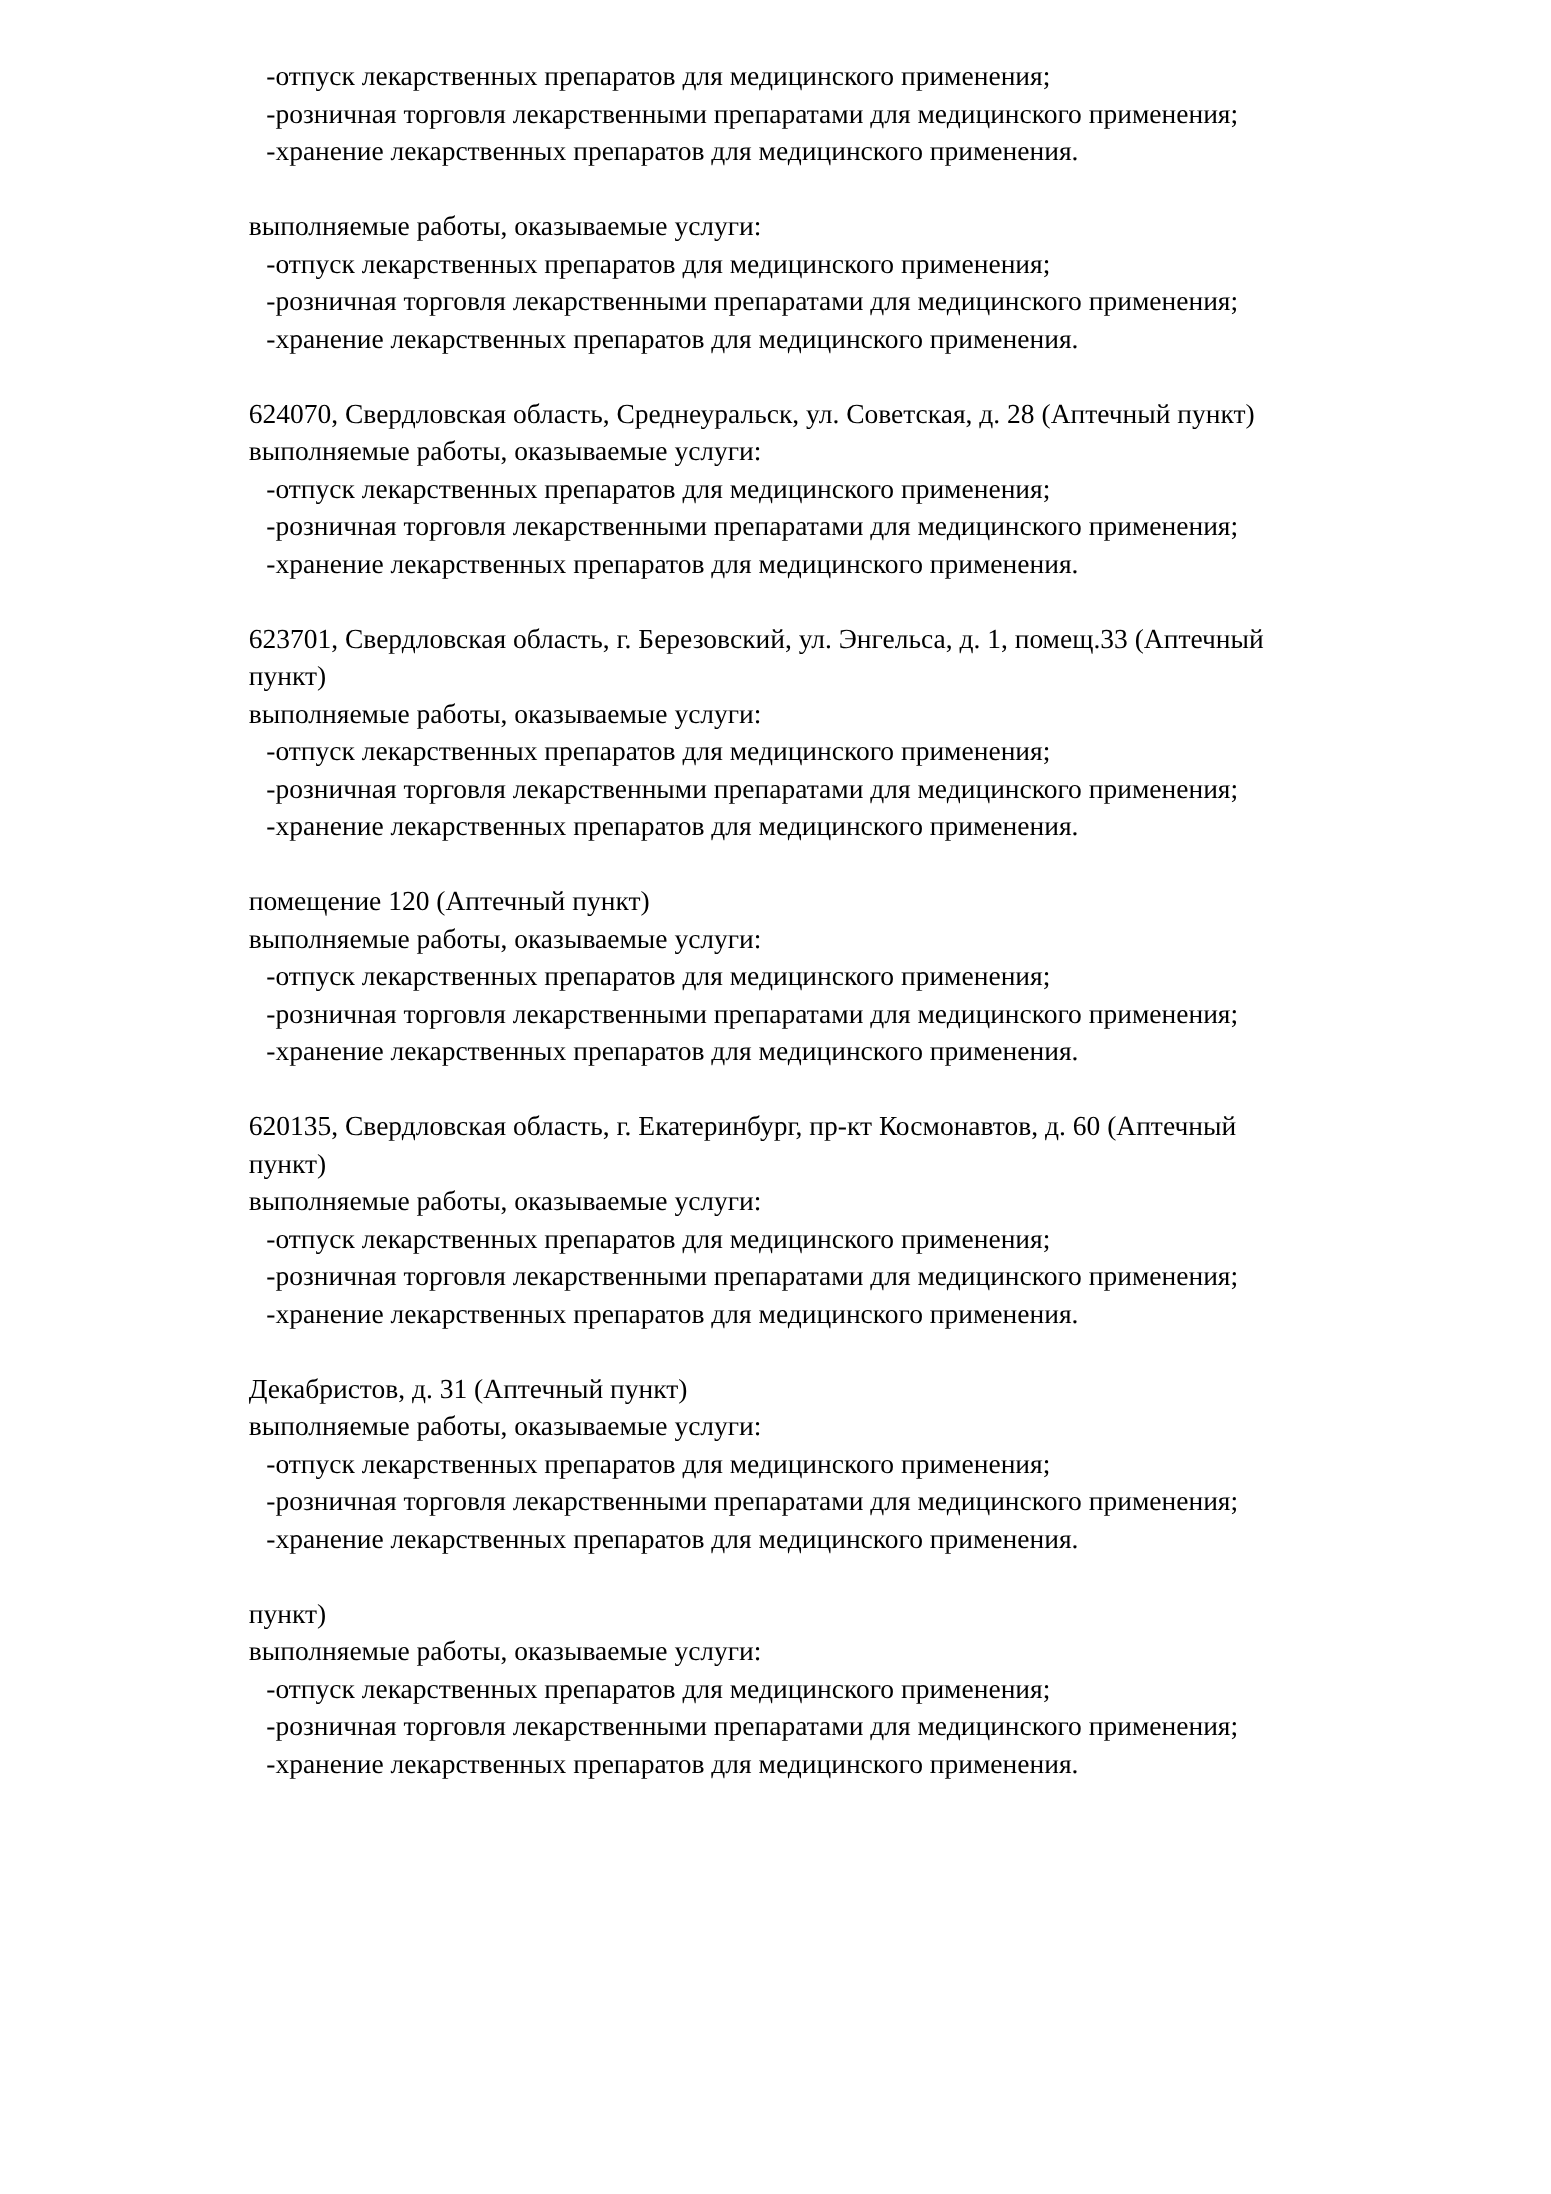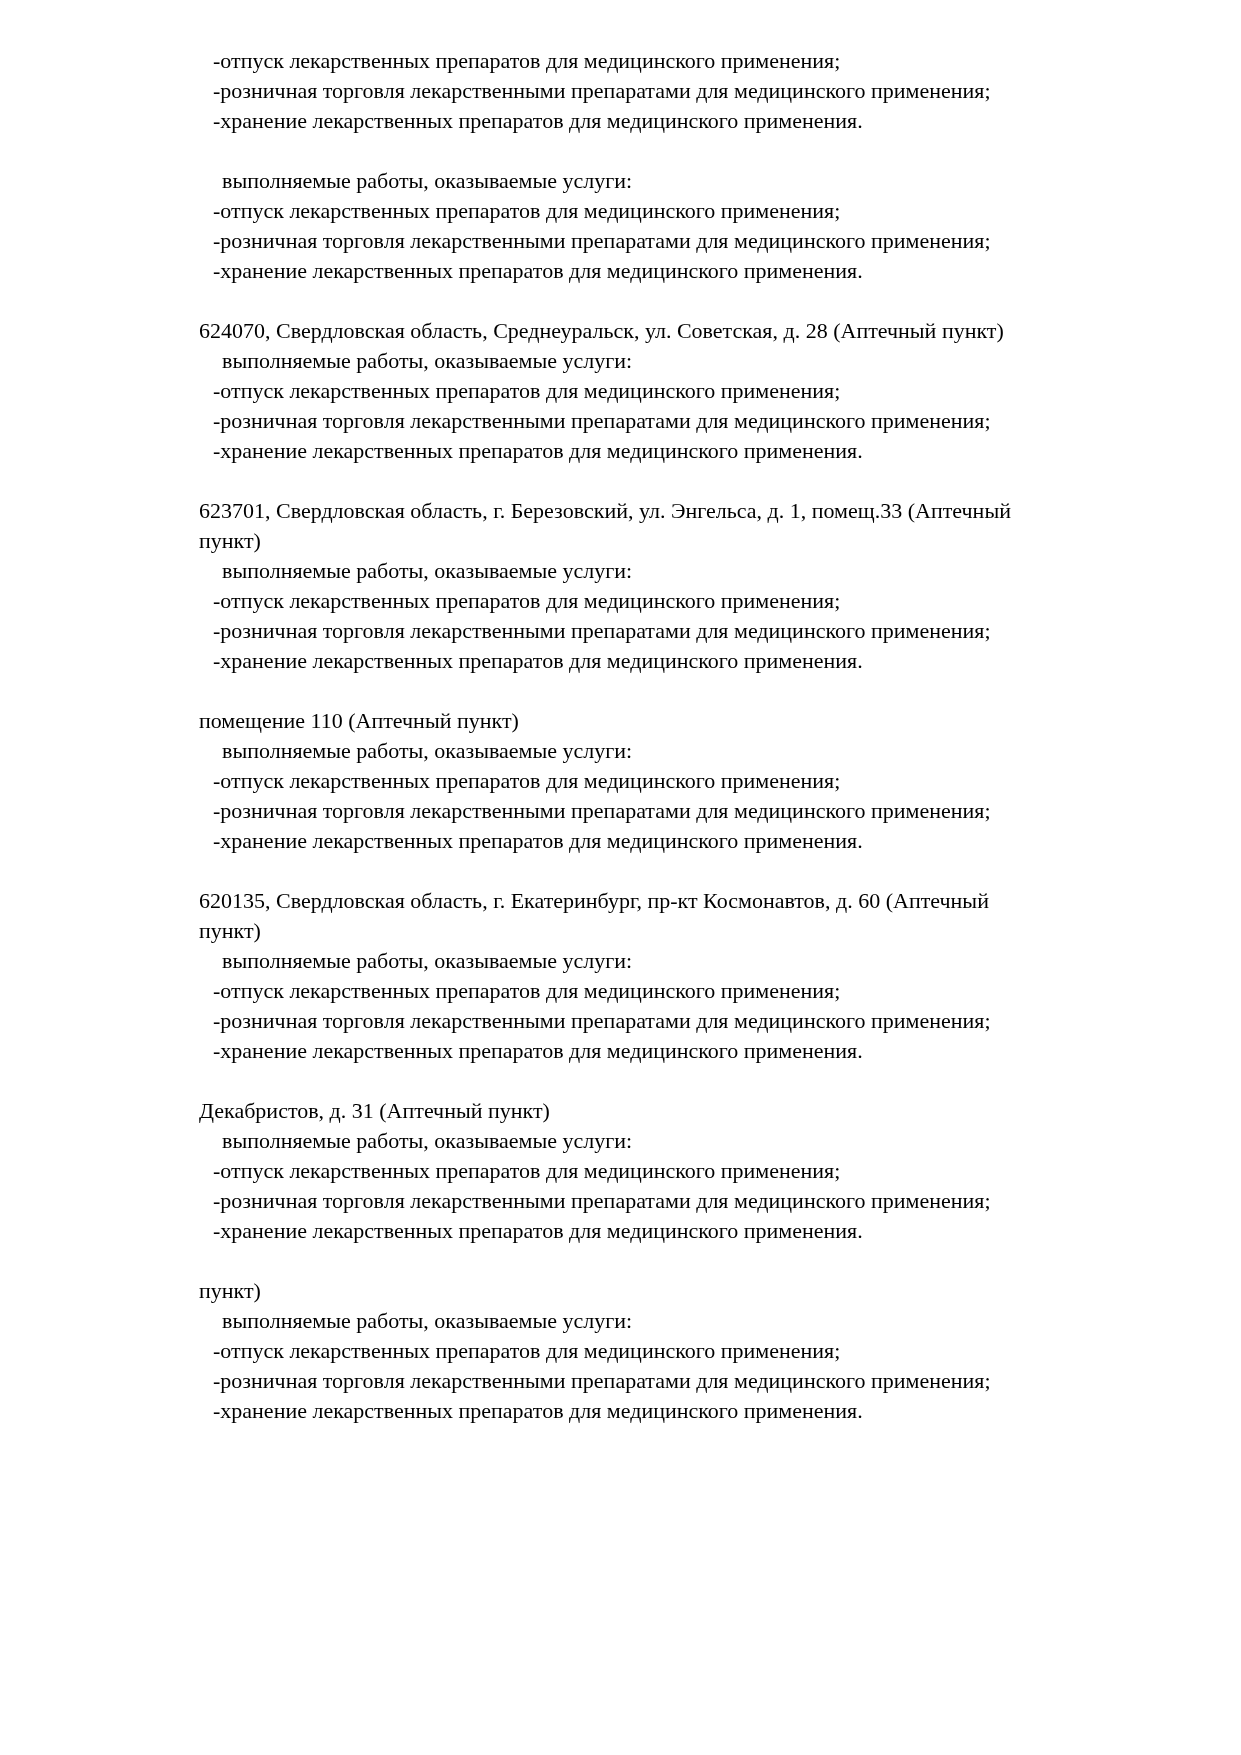--- a/index.html
+++ b/index.html
@@ -10,21 +10,21 @@
       background: #ffffff;
       color: #000000;
       font-family: "Liberation Serif", "DejaVu Serif", serif;
       font-size: 22px;
       box-sizing: border-box;
       padding: 46px 108px 0 199px;
       overflow: hidden;
     }
     .block { margin: 0 0 30px 0; }
     .addr { line-height: 30px; white-space: nowrap; }
-    .works { line-height: 30px; white-space: nowrap; margin-left: 23px; }
+    .works { line-height: 30px; white-space: nowrap; }
     .svc { line-height: 30px; white-space: nowrap; padding-left: 14px; }
   </style>
 </head>
 <body>
 
 <div class="page">
 
   <div class="block">
     <div class="svc">-отпуск лекарственных препаратов для медицинского применения;</div>
     <div class="svc">-розничная торговля лекарственными препаратами для медицинского применения;</div>
@@ -49,21 +49,21 @@
   <div class="block">
     <div class="addr">623701, Свердловская область, г. Березовский, ул. Энгельса, д. 1, помещ.33 (Аптечный</div>
     <div class="addr">пункт)</div>
     <div class="works">выполняемые работы, оказываемые услуги:</div>
     <div class="svc">-отпуск лекарственных препаратов для медицинского применения;</div>
     <div class="svc">-розничная торговля лекарственными препаратами для медицинского применения;</div>
     <div class="svc">-хранение лекарственных препаратов для медицинского применения.</div>
   </div>
 
   <div class="block">
-    <div class="addr">помещение 110 (Аптечный пункт)</div>
+    <div class="addr">помещение 120 (Аптечный пункт)</div>
     <div class="works">выполняемые работы, оказываемые услуги:</div>
     <div class="svc">-отпуск лекарственных препаратов для медицинского применения;</div>
     <div class="svc">-розничная торговля лекарственными препаратами для медицинского применения;</div>
     <div class="svc">-хранение лекарственных препаратов для медицинского применения.</div>
   </div>
 
   <div class="block">
     <div class="addr">620135, Свердловская область, г. Екатеринбург, пр-кт Космонавтов, д. 60 (Аптечный</div>
     <div class="addr">пункт)</div>
     <div class="works">выполняемые работы, оказываемые услуги:</div>

